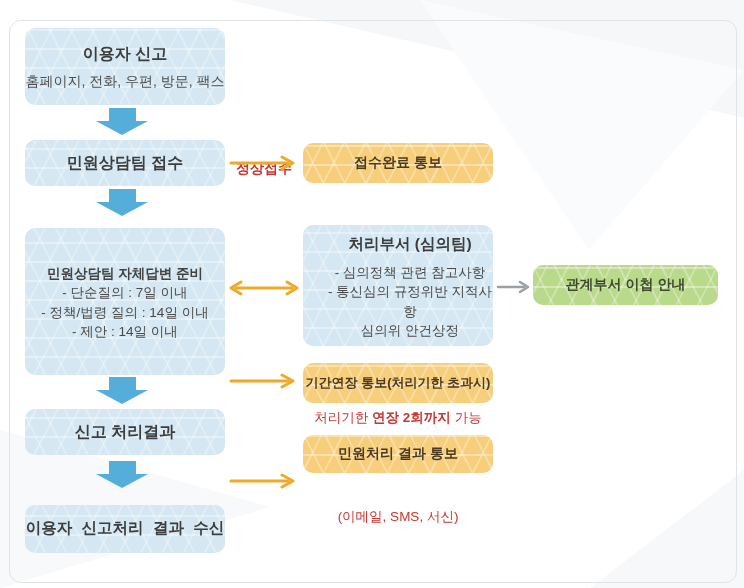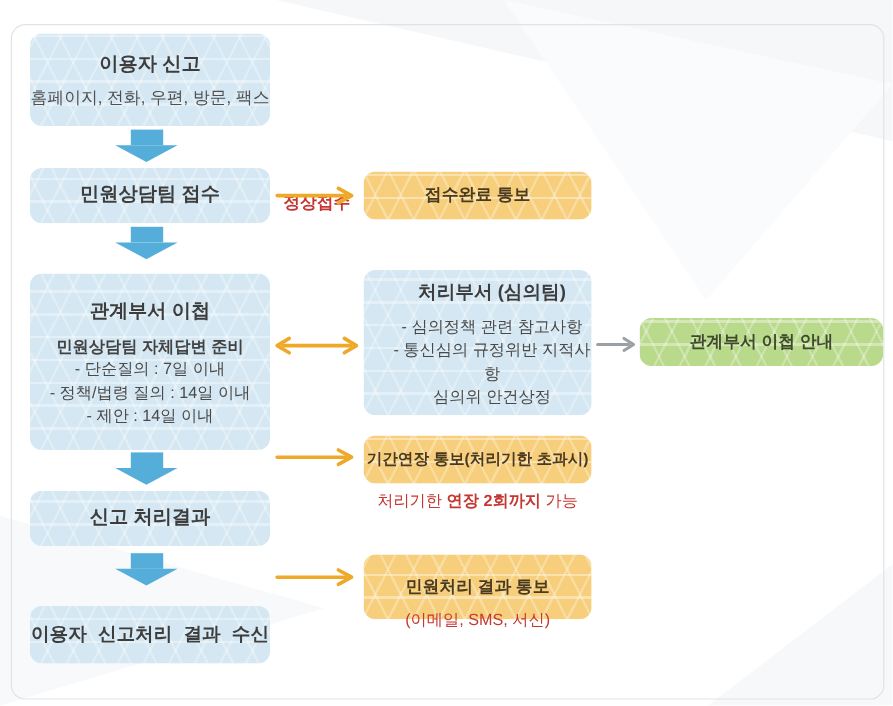--- a/index.html
+++ b/index.html
@@ -102,21 +102,20 @@
 <div class="box orange" style="left:303px;top:143px;width:190px;height:40px;">
   <div class="notice-label">접수완료 통보</div>
 </div>
 
 <div class="darr" style="left:96px;top:189px;">
   <div class="stem"></div>
     <div class="head"></div>
 </div>
 
 <div class="box blue" style="left:25px;top:228px;width:200px;height:147px;padding-top:2px;">
-  <div class="title" style="margin-bottom:8px;">관계부서 이첩</div>
   <div class="line b">민원상담팀 자체답변 준비</div>
   <div class="line">- 단순질의 : 7일 이내</div>
   <div class="line">- 정책/법령 질의 : 14일 이내</div>
   <div class="line">- 제안 : 14일 이내</div>
 </div>
 
 <svg class="harrow" style="left:228px;top:280px;" width="72" height="16" viewBox="0 0 72 16">
   <path d="M8 8 H64" stroke="#efa928" stroke-width="3" stroke-linecap="round" fill="none"></path>
   <path d="M13 2 L3 8 L13 14" stroke="#efa928" stroke-width="3" stroke-linecap="round" stroke-linejoin="round" fill="none"></path>
   <path d="M59 2 L69 8 L59 14" stroke="#efa928" stroke-width="3" stroke-linecap="round" stroke-linejoin="round" fill="none"></path>
@@ -127,21 +126,21 @@
   <div class="line">- 심의정책 관련 참고사항</div>
   <div class="line">- 통신심의 규정위반 지적사항</div>
   <div class="line">심의위 안건상정</div>
 </div>
 
 <svg class="harrow" style="left:496px;top:280px;" width="36" height="14" viewBox="0 0 36 14">
   <path d="M2 7 H28" stroke="#9aa0a4" stroke-width="2.5" stroke-linecap="round" fill="none"></path>
   <path d="M24 2 L32 7 L24 12" stroke="#9aa0a4" stroke-width="2.5" stroke-linecap="round" stroke-linejoin="round" fill="none"></path>
 </svg>
 
-<div class="box green" style="left:533px;top:265px;width:203px;height:40px;">
+<div class="box green" style="left:533px;top:265px;width:185px;height:40px;">
   <div class="green-label">관계부서 이첩 안내</div>
 </div>
 
 <div class="darr" style="left:96px;top:377px;">
   <div class="stem"></div>
     <div class="head"></div>
 </div>
 
 <svg class="harrow" style="left:228px;top:373px;" width="72" height="16" viewBox="0 0 72 16">
   <path d="M3 8 H60" stroke="#efa928" stroke-width="3" stroke-linecap="round" fill="none"></path>
@@ -163,21 +162,21 @@
 <div class="darr" style="left:96px;top:461px;">
   <div class="stem"></div>
     <div class="head"></div>
 </div>
 
 <svg class="harrow" style="left:228px;top:473px;" width="72" height="16" viewBox="0 0 72 16">
   <path d="M3 8 H60" stroke="#efa928" stroke-width="3" stroke-linecap="round" fill="none"></path>
   <path d="M54 2 L65 8 L54 14" stroke="#efa928" stroke-width="3" stroke-linecap="round" stroke-linejoin="round" fill="none"></path>
 </svg>
 
-<div class="box orange" style="left:303px;top:462px;width:190px;height:54px;">
+<div class="box orange" style="left:303px;top:435px;width:190px;height:38px;">
   <div class="notice-label">민원처리 결과 통보</div>
 </div>
 
 <div class="rednote" style="left:303px;top:508px;width:190px;">(이메일, SMS, 서신)</div>
 
 <div class="box blue" style="left:25px;top:505px;width:200px;height:48px;font-family:Liberation Mono, monospace;">
   <div class="title" style="font-size:15.5px;">이용자 신고처리 결과 수신</div>
 </div>
 
 </body></html>

